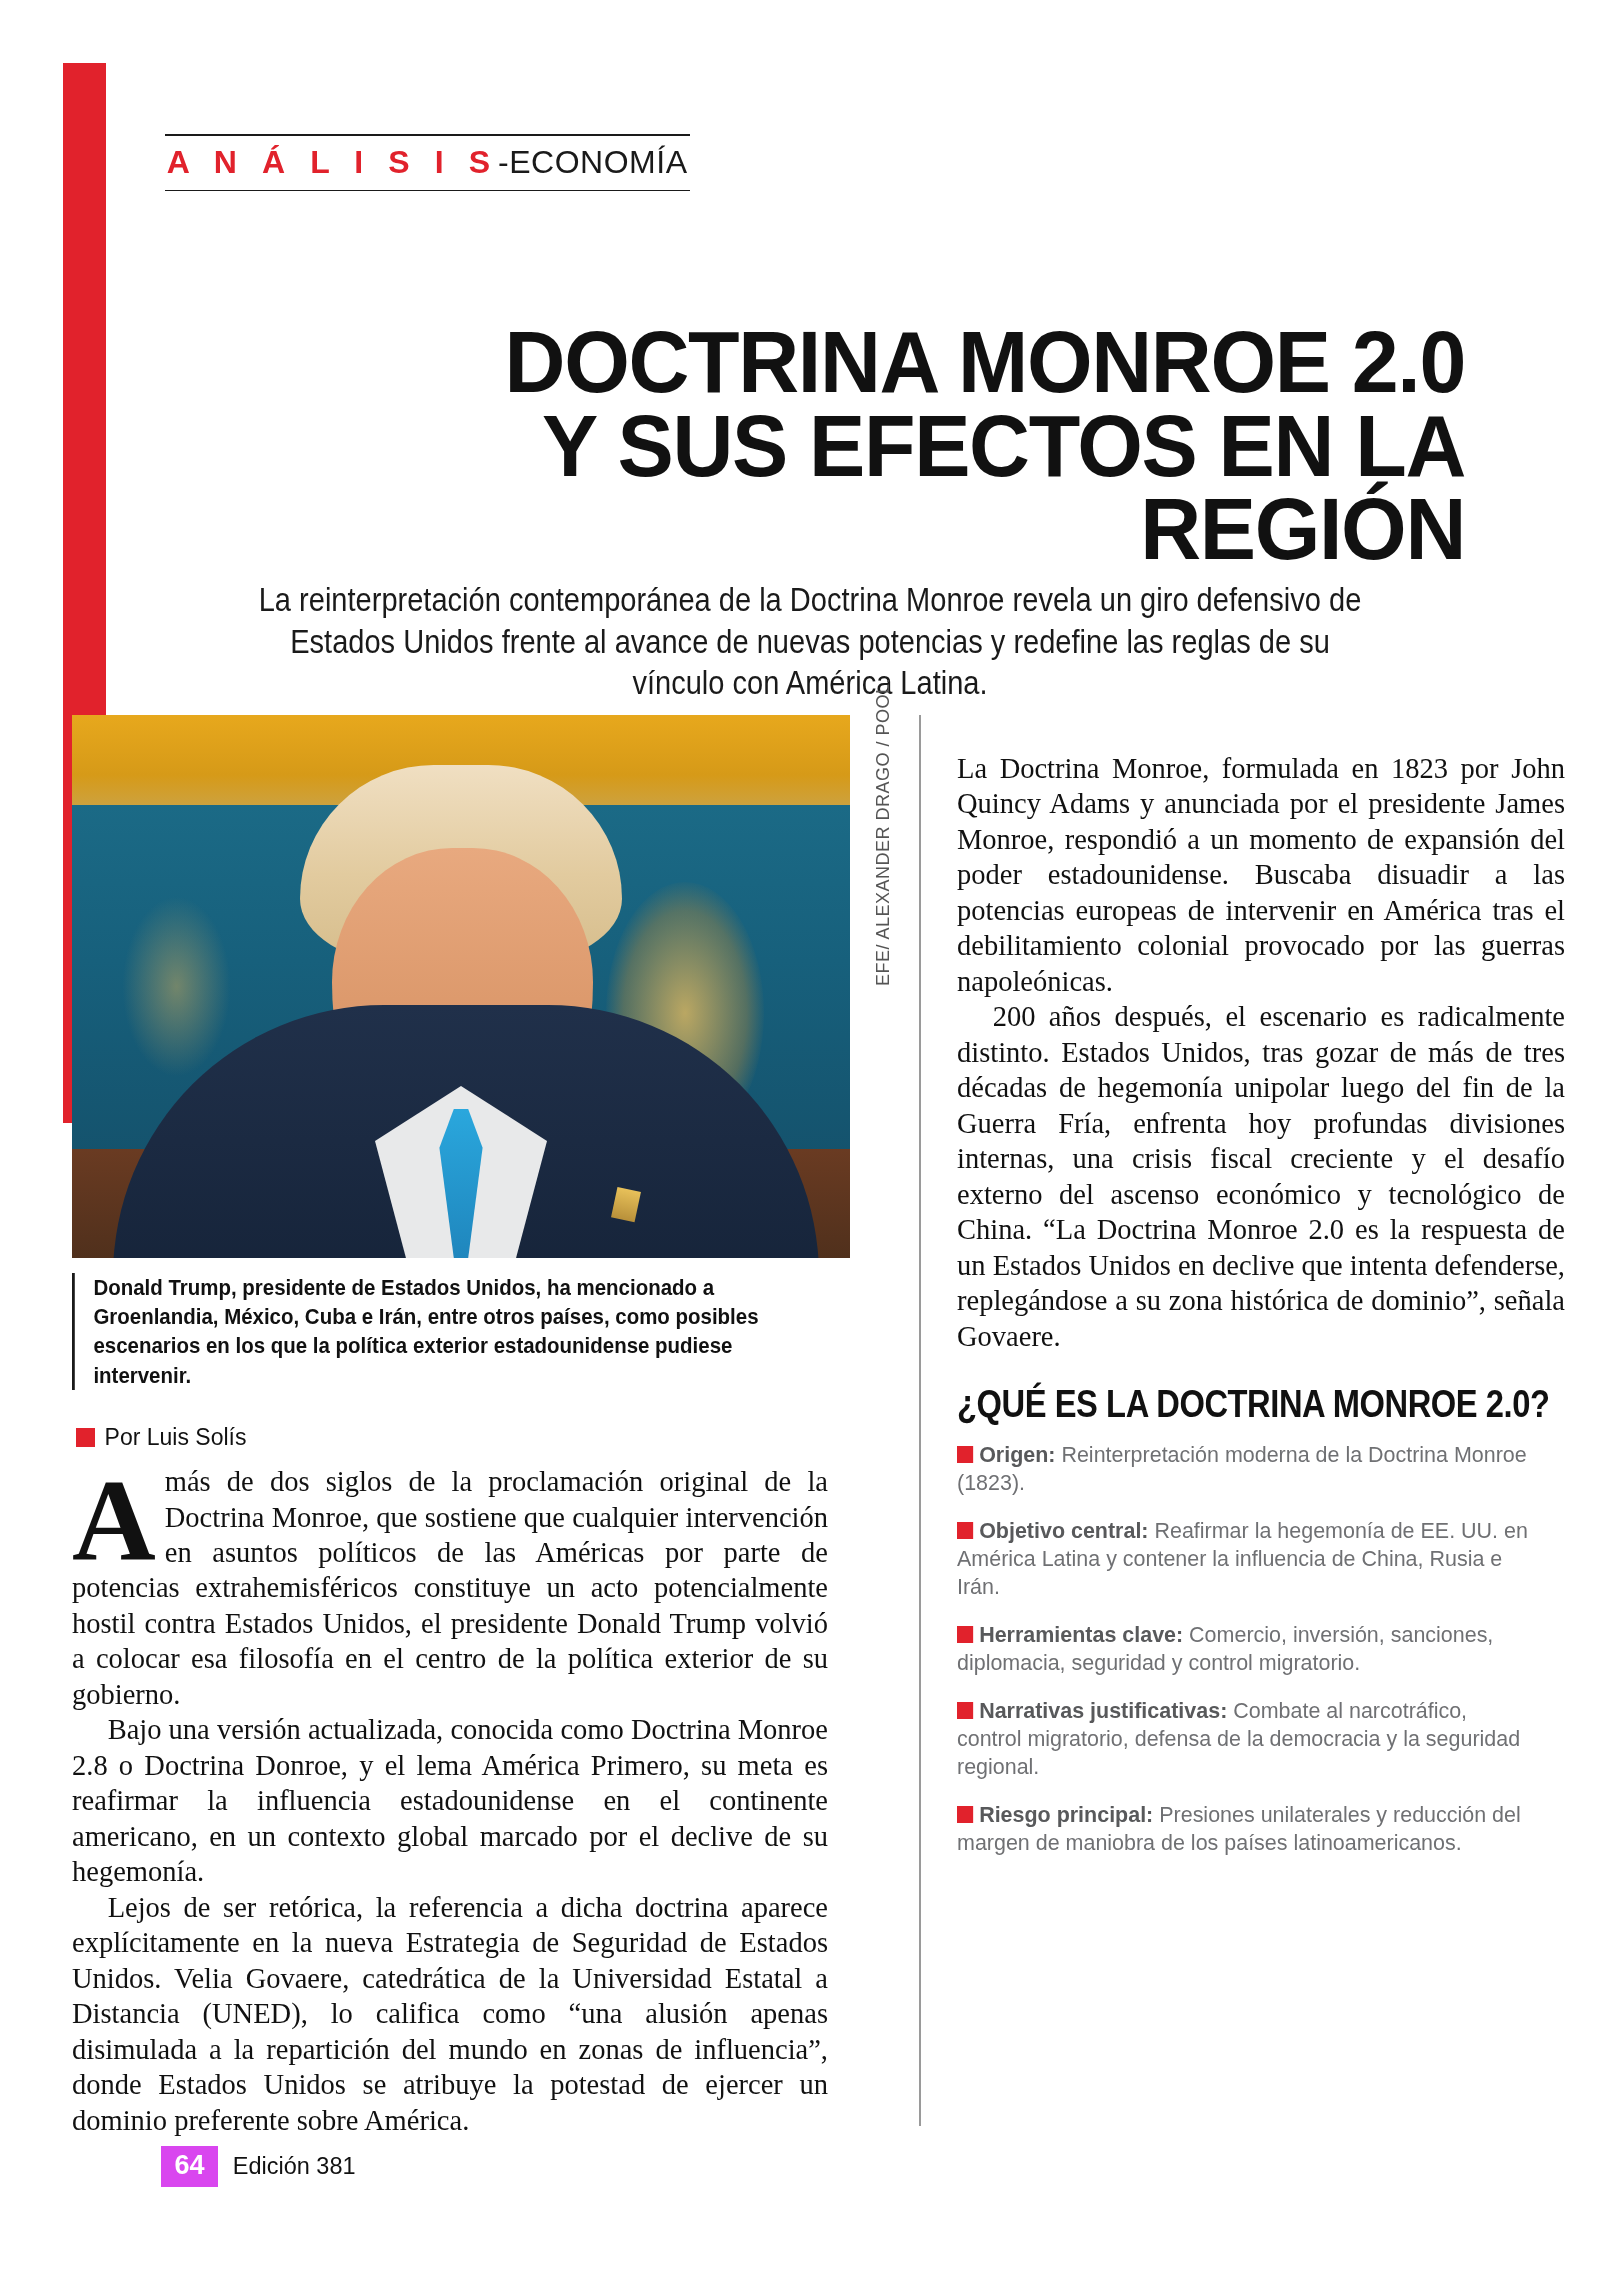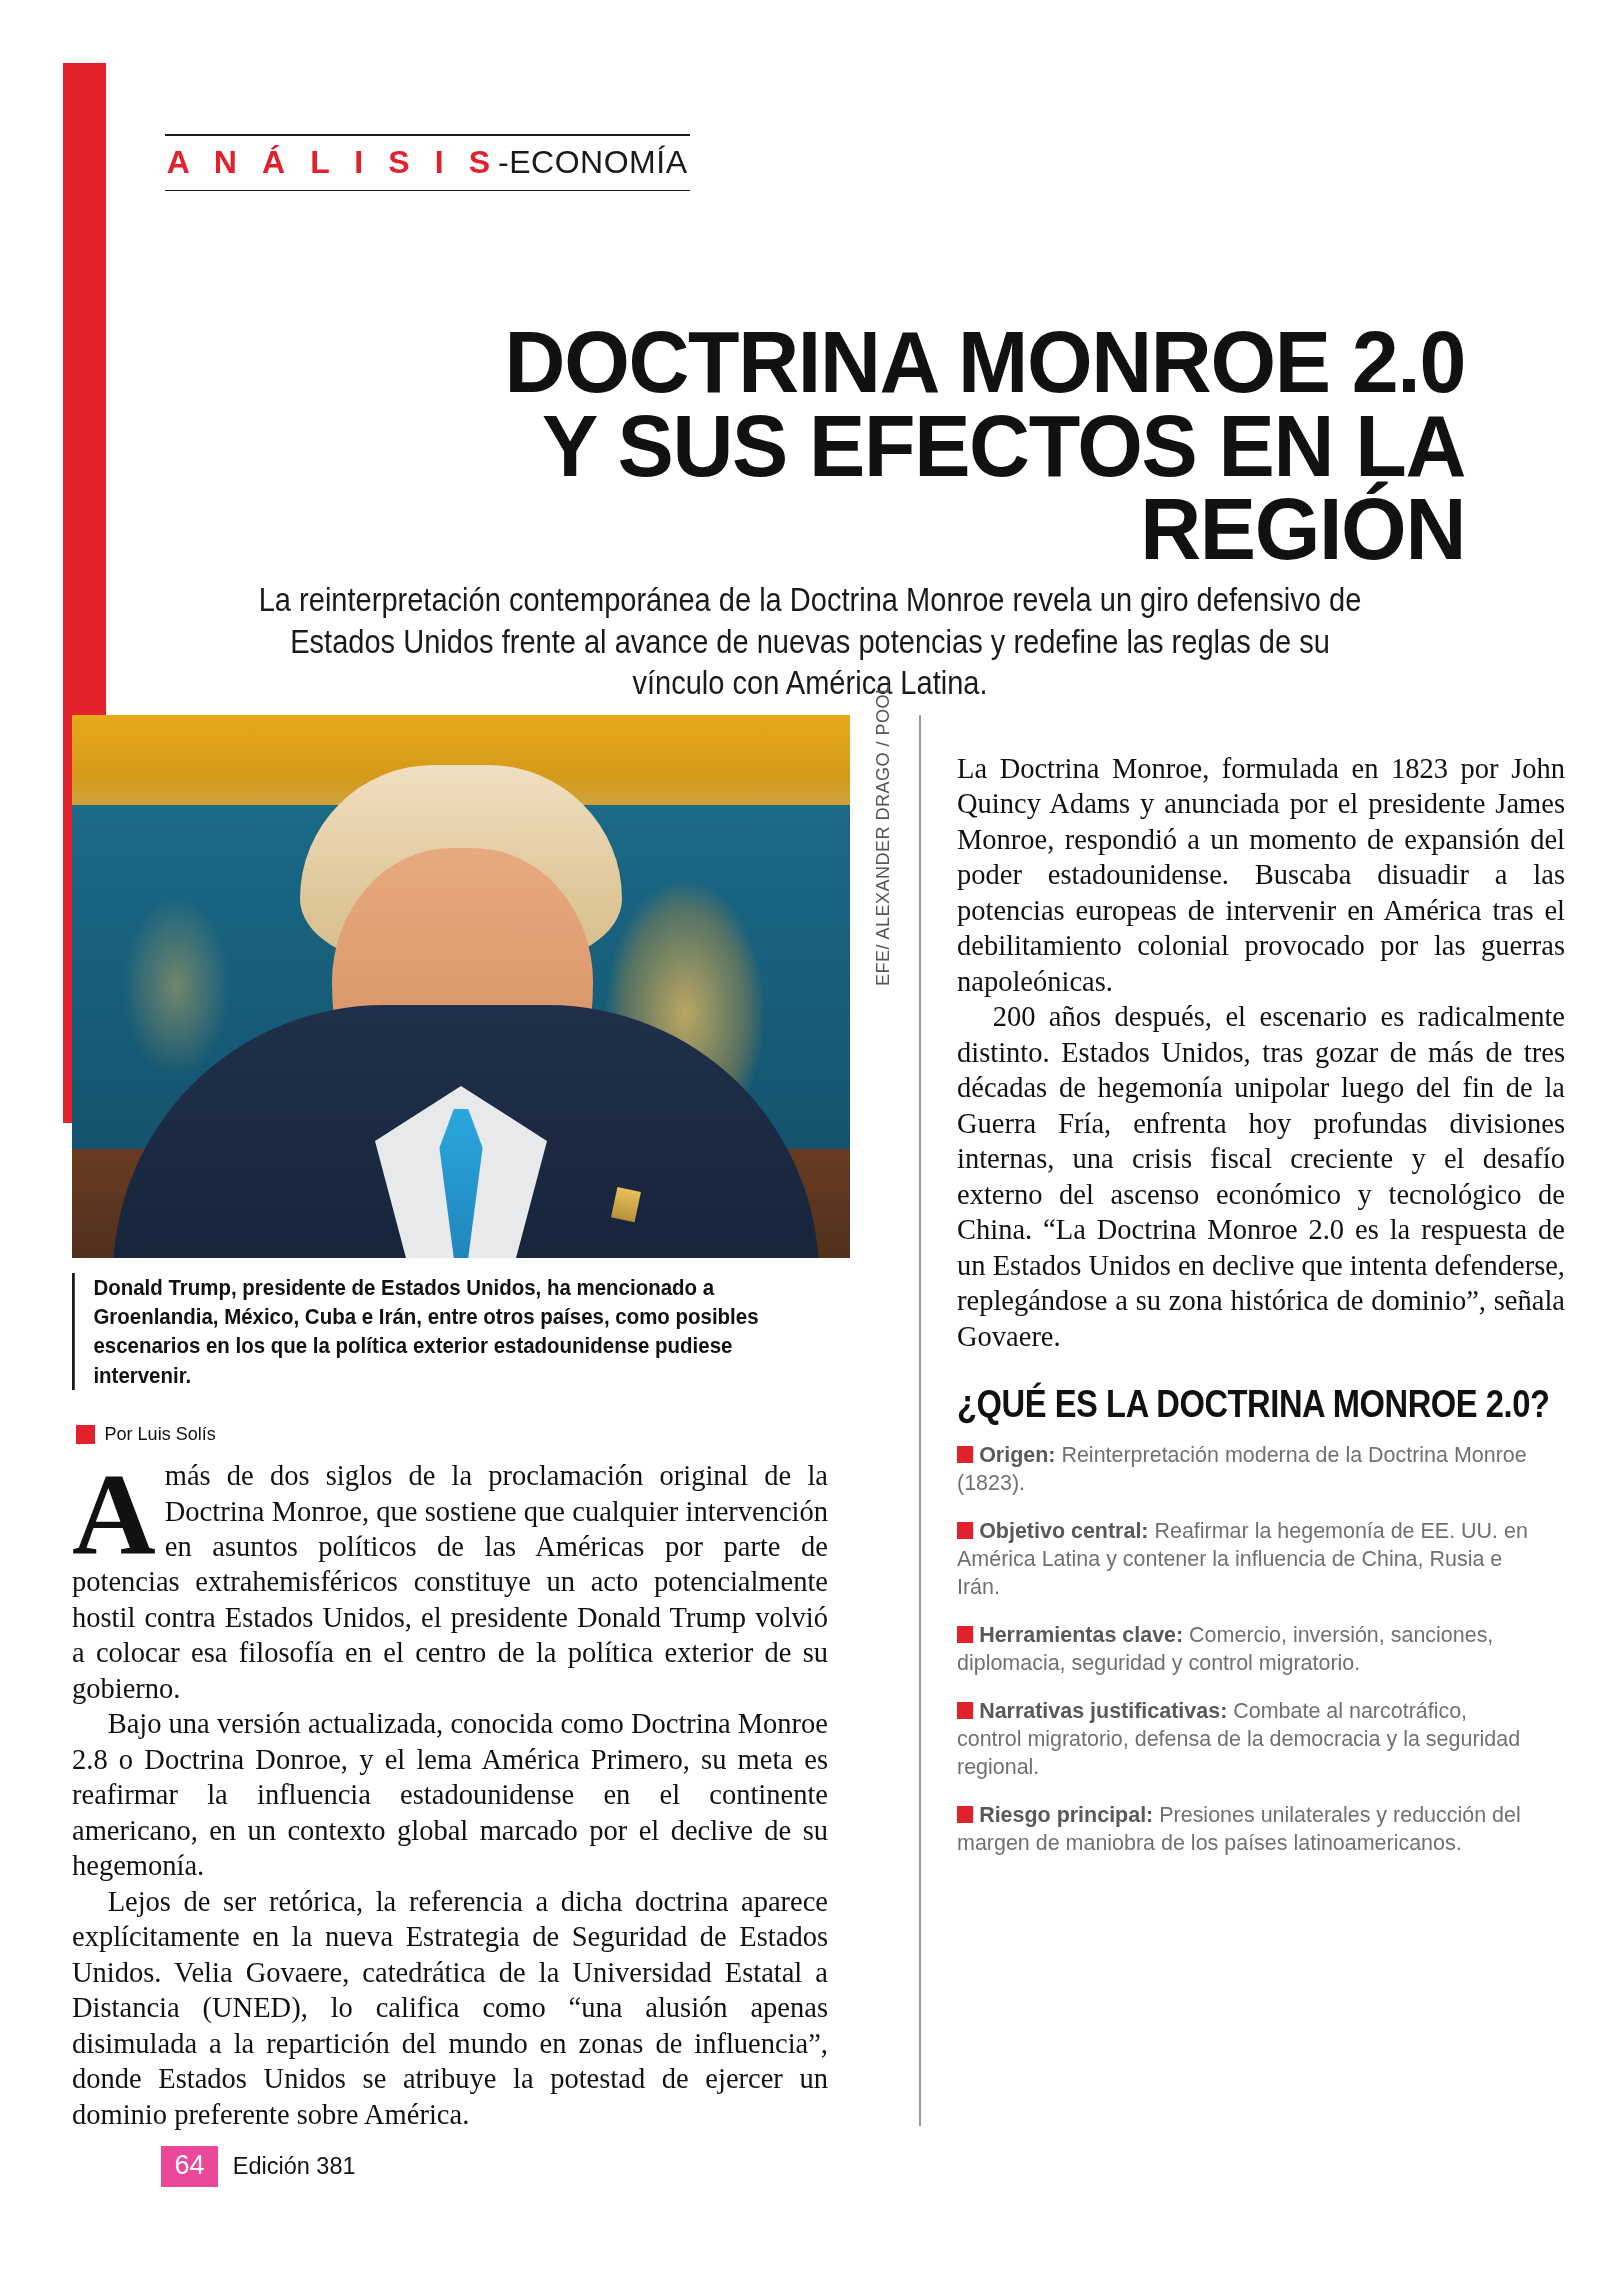--- a/index.html
+++ b/index.html
@@ -229,21 +229,21 @@
     transform: scaleX(0.93);
     transform-origin: left top;
   }
 
   
   .byline {
     margin-top: 34px;
     display: flex;
     align-items: center;
     gap: 10px;
-    font-size: 18px;
+    font-size: 23px;
     font-weight: 400;
     color: #111;
     padding-left: 3.6px;
   }
   .byline .sq {
     width: 19px; height: 19px; background: #e1222c; display: inline-block;
   }
 
   
   .body-serif {
@@ -322,24 +322,24 @@
   
   .footer {
     position: absolute;
     left: 161px;
     top: 2146px;
     display: flex;
     align-items: center;
     gap: 14.5px;
   }
   .footer .pg {
-    background: #ec4899;
+    background: #d946ef;
     color: #fff;
     font-size: 27px;
-    font-weight: 400;
+    font-weight: 700;
     padding: 6.3px 13.6px 8.1px;
     line-height: 1;
   }
   .footer .ed {
     font-size: 23.5px;
     color: #111;
     font-weight: 400;
   }
 </style>
 </head>

